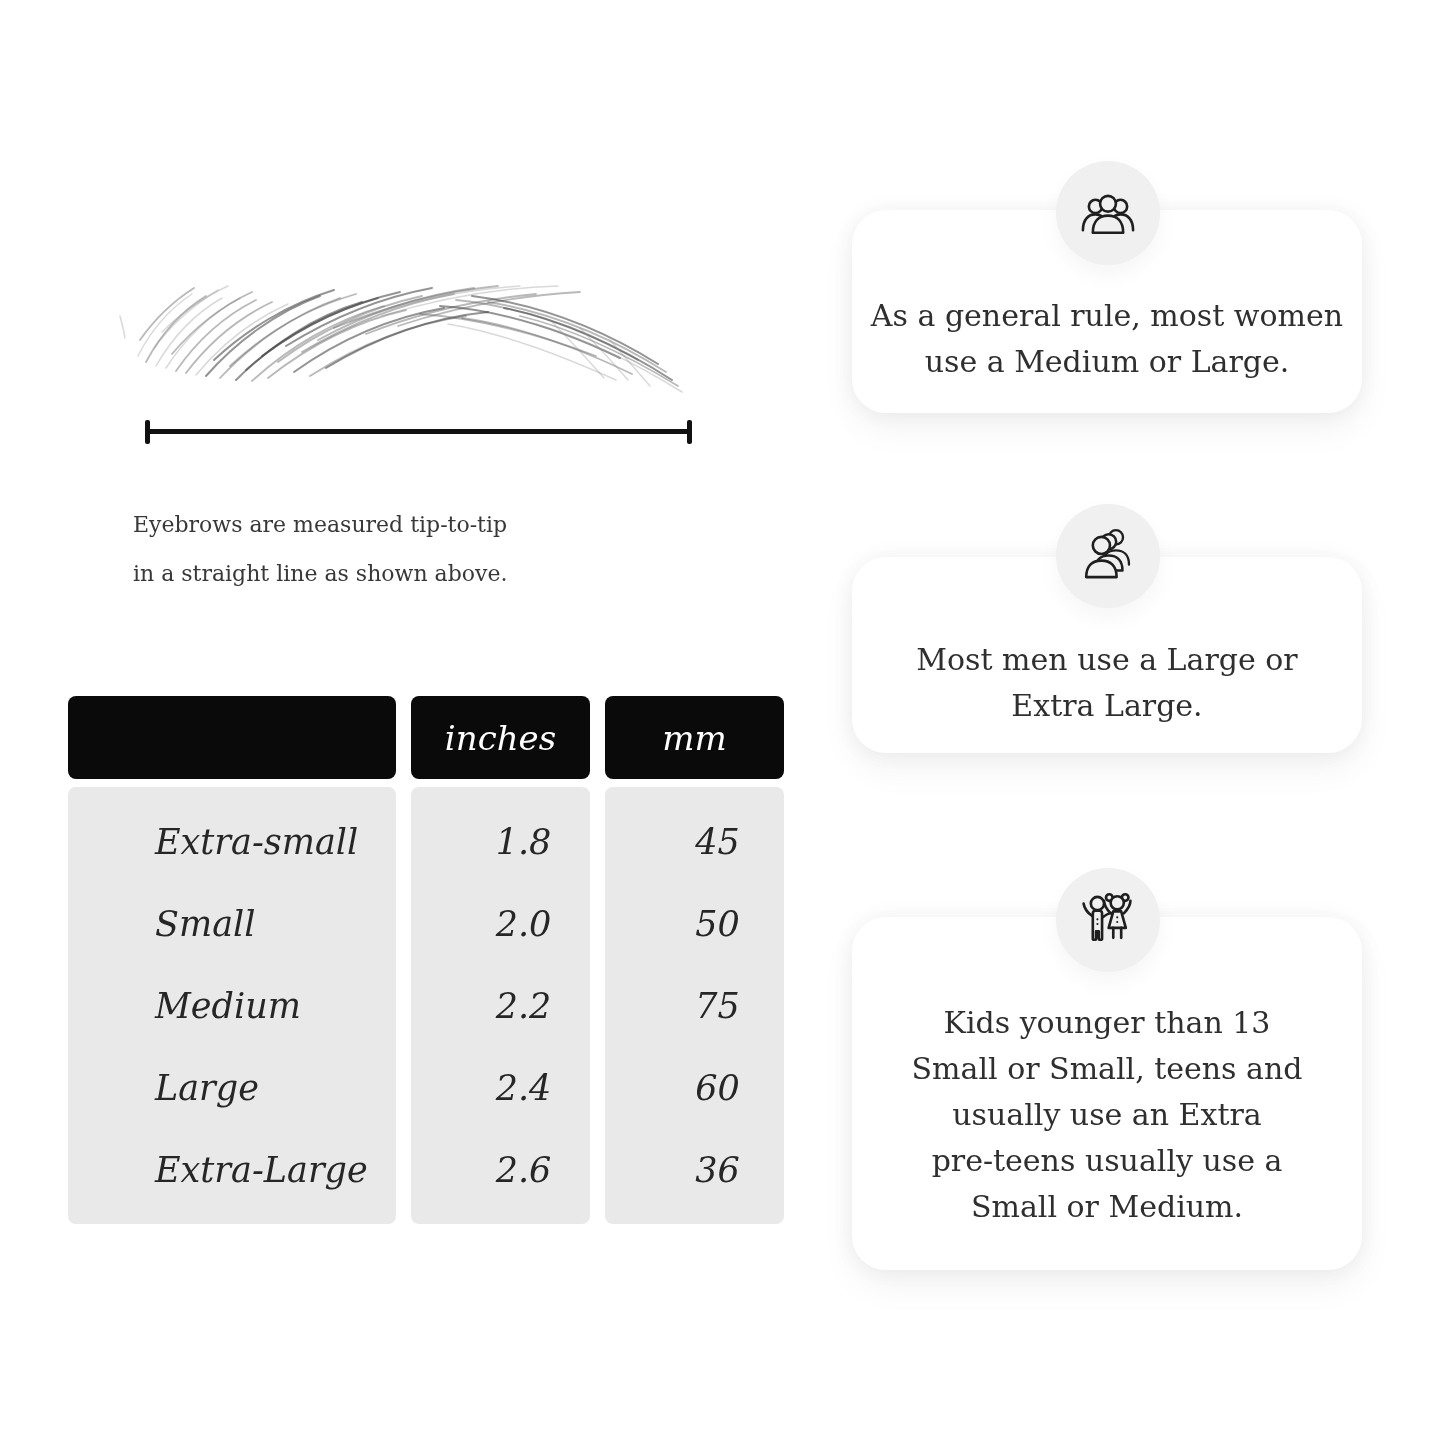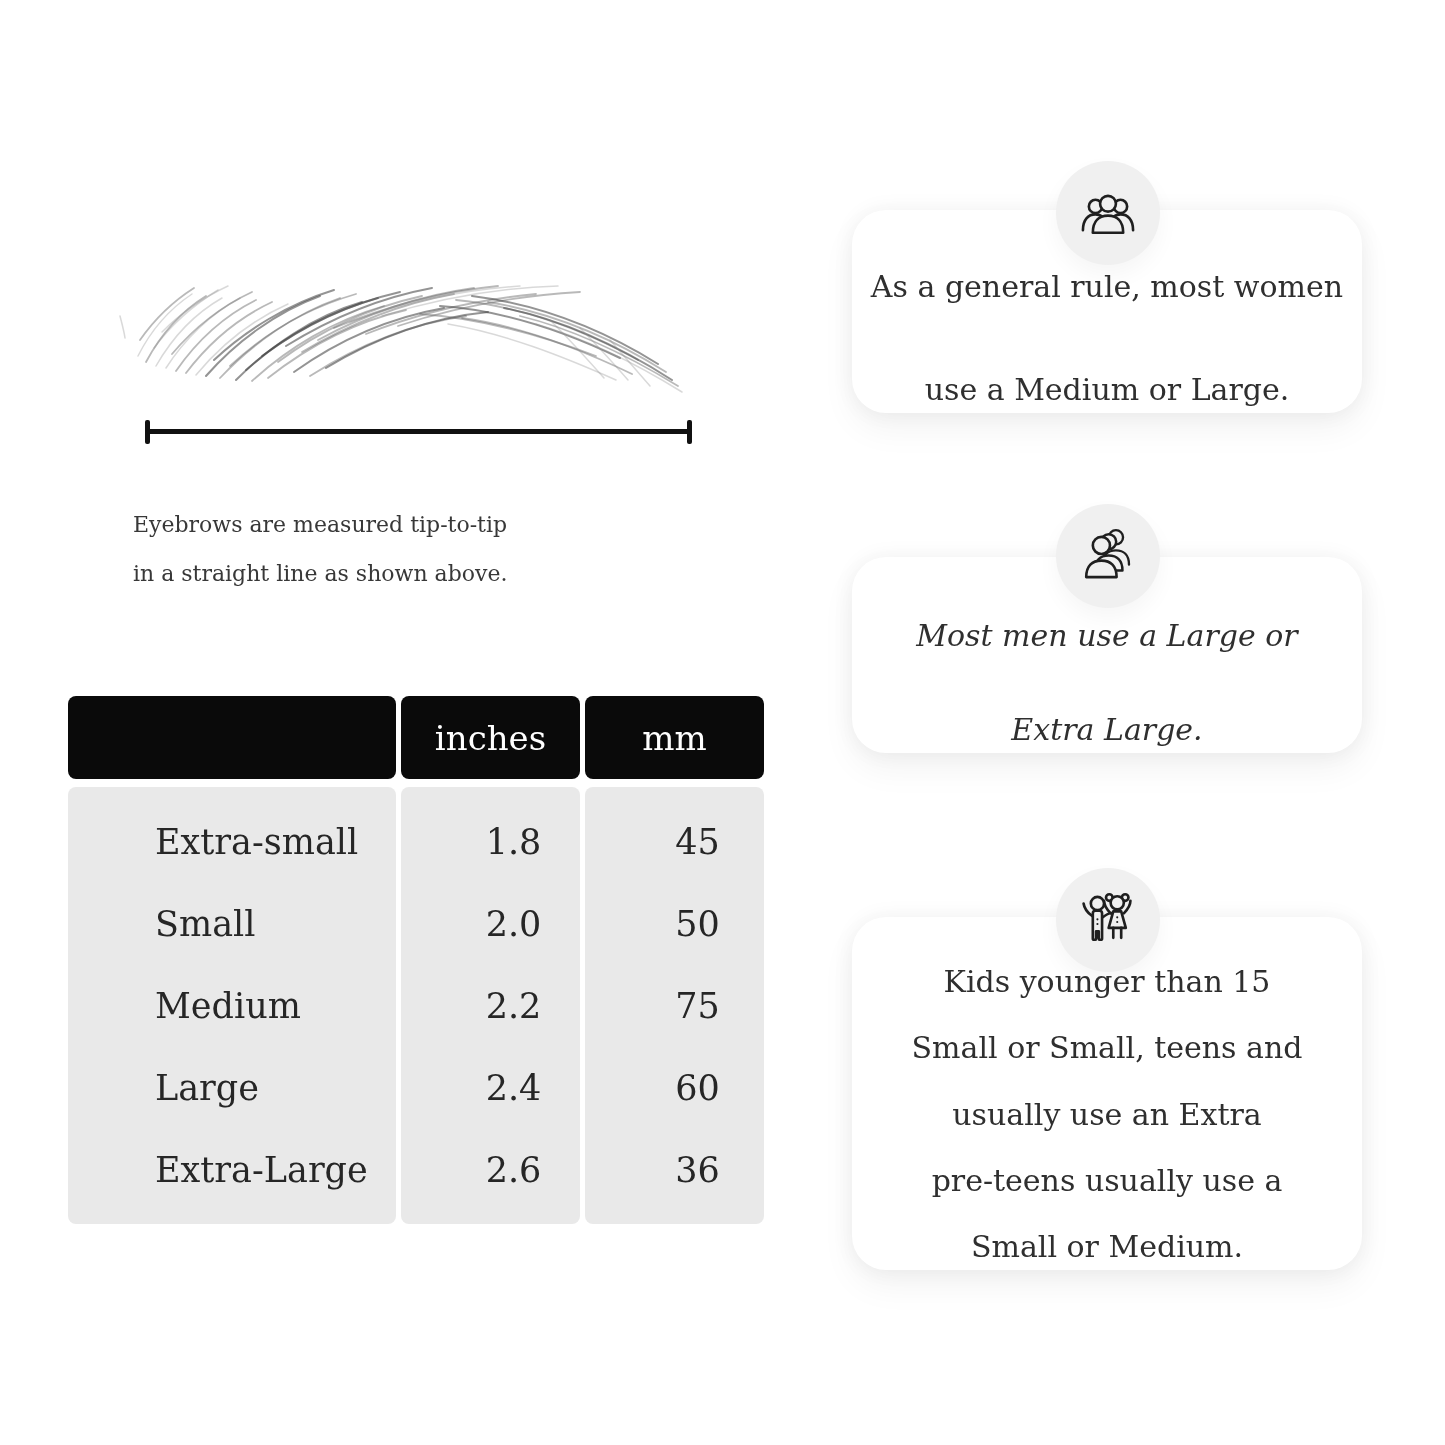--- a/index.html
+++ b/index.html
@@ -19,44 +19,44 @@
   .measure-line { position:absolute; left:145px; top:420px; width:547px; height:24px; }
   .measure-line .bar { position:absolute; left:2px; right:2px; top:9px; height:5px; background:#111; border-radius:2px; }
   .measure-line .tick { position:absolute; top:0; width:5px; height:24px; background:#111; border-radius:2px; }
   .tick-left { left:0; } .tick-right { right:0; }
 
   
   .caption { position:absolute; left:133px; top:500px; font-size:22px; line-height:49px; color:#383838; }
 
   
   .size-table { position:absolute; left:68px; top:696px; width:706px; }
-  .thead, .tbody { display:grid; grid-template-columns:328px 179px 179px; column-gap:5px; }
+  .thead, .tbody { display:grid; grid-template-columns:328px 179px 179px; column-gap:15px;font-style:italic; }
   .th {
     height:83px; background:#0a0a0a; border-radius:8px; color:#ffffff;
     font-size:34px; display:flex; align-items:center; justify-content:center;
   }
   .tbody { margin-top:8px; }
   .tcol {
     background:#e9e9e9; border-radius:8px; height:437px; box-sizing:border-box;
     display:flex; flex-direction:column; justify-content:center; padding:12px 0;
   }
   .tcell { height:82px; display:flex; align-items:center; font-size:35px; color:#262626; }
   .tcol-labels .tcell { padding-left:87px; }
   .tcol-center .tcell { justify-content:center;margin-left:46px; }
 
   
   .card {
     position:absolute; left:852px; width:510px; background:#ffffff; border-radius:34px;
     box-shadow:0 0 22px rgba(0,0,0,.055), 0 16px 34px rgba(0,0,0,.05);
-    display:flex; flex-direction:column; justify-content:space-between; align-items:center;
+    display:flex; flex-direction:column; justify-content:center; align-items:center;
     text-align:center; font-size:30px; line-height:46px; color:#2f2f2f;
     box-sizing:border-box; z-index:1;
   }
   .card-1 { top:210px; height:203px; padding-top:54px; }
-  .card-2 { top:557px; height:196px; padding-top:56px;font-style:italic; }
+  .card-2 { top:557px; height:196px; padding-top:56px; }
   .card-3 { top:917px; height:353px; padding-top:42px; }
 
   .icon-circle {
     position:absolute; left:1056px; width:104px; height:104px; border-radius:50%;
     background:#f0f0f0; display:flex; align-items:center; justify-content:center; z-index:2;
     box-shadow:0 10px 22px rgba(0,0,0,.04);
   }
   .circle-1 { top:161px; } .circle-2 { top:504px; } .circle-3 { top:868px; }
   .icon-circle svg { width:66px; height:66px; }
   .icon-circle svg * { stroke:#1f1f1f; stroke-width:4; fill:none; stroke-linecap:round; stroke-linejoin:round; }
@@ -209,20 +209,20 @@
       <circle class="fillbg" cx="76" cy="16" r="5"></circle>
       <circle class="fillbg" cx="64" cy="24" r="10"></circle>
       <path class="fillbg" d="M58,37 L70,37 L77,62 L51,62 Z"></path>
       <path d="M58,62 L58,77"></path>
       <path d="M70,62 L70,77"></path>
       <circle class="dot" cx="64" cy="46" r="1.6"></circle>
       <circle class="dot" cx="64" cy="53" r="1.6"></circle>
     </svg>
   </div>
   <div class="card card-3">
-    <div>Kids younger than 15</div>
+    <div>Kids younger than 13</div>
     <div>Small or Small, teens and</div>
     <div>usually use an Extra</div>
     <div>pre-teens usually use a</div>
     <div>Small or Medium.</div>
   </div>
 
 </div>
 
 </body></html>

